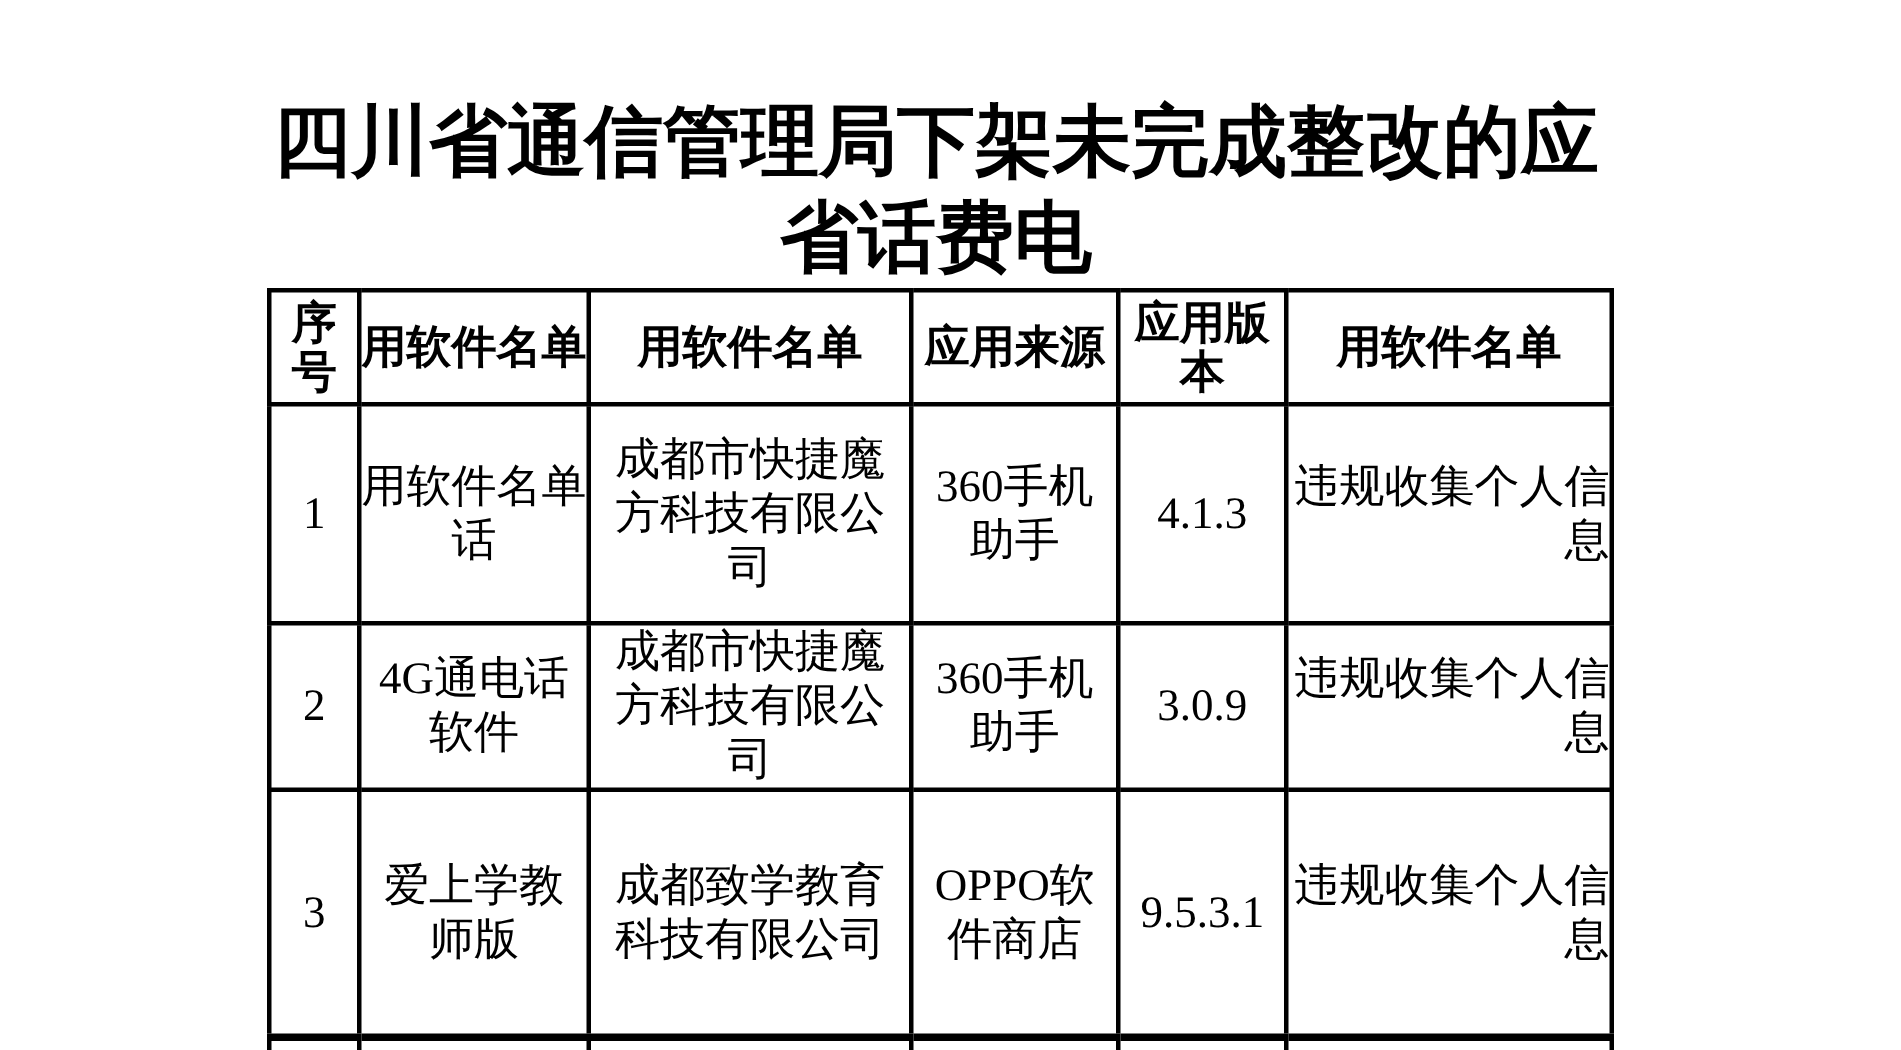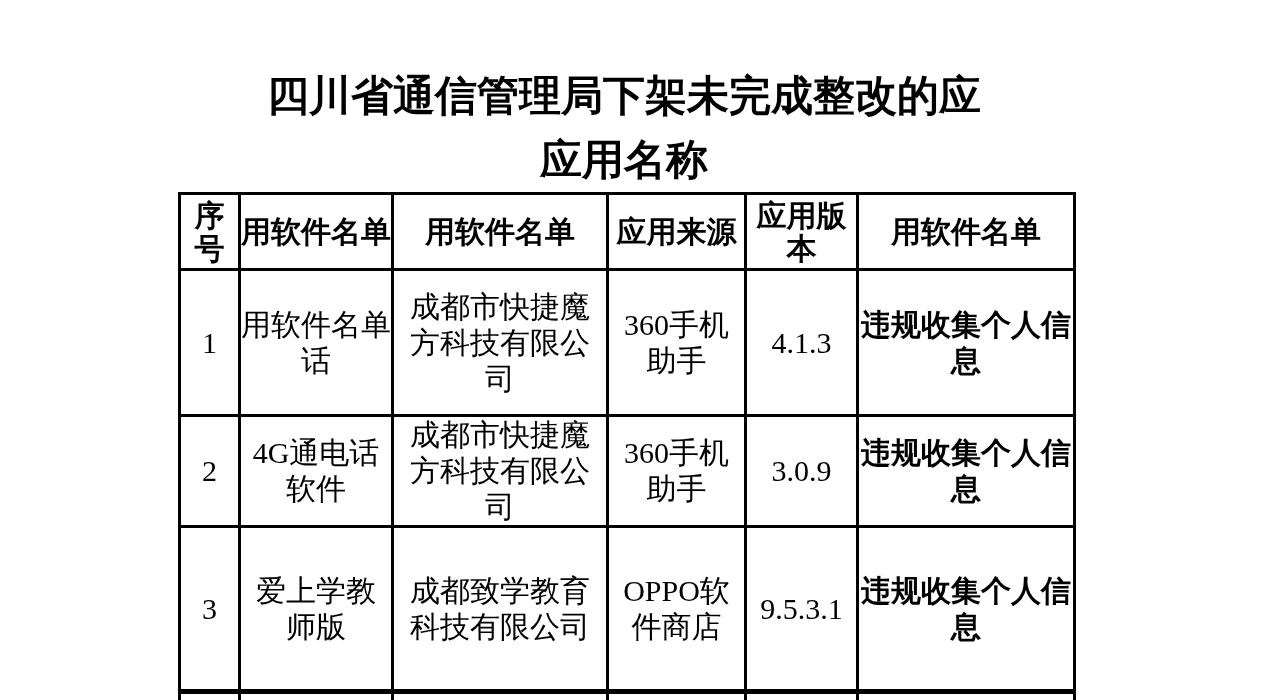--- a/index.html
+++ b/index.html
@@ -13,21 +13,21 @@
   .page {
     position: relative;
     width: 1267px; height: 700px;
     background: #ffffff;
   }
   .doc-title {
     position: absolute;
     left: 178px; top: 64px;
     width: 892px;
     text-align: center;
-    font-size: 42px;
+    font-size: 52px;
     line-height: 64px;
     font-weight: bold;
     letter-spacing: 0px;
     white-space: nowrap;
   }
   .doc-title .title-line { display: block; }
   table.app-table {
     position: absolute;
     left: 178px; top: 192px;
     border-collapse: collapse;
@@ -41,22 +41,21 @@
     font-size: 30px;
     line-height: 36px;
     white-space: pre;
     overflow: hidden;
   }
   .app-table th {
     font-weight: bold;
     line-height: 33px;
   }
   .app-table td.issue-cell {
-    text-align: center;
-    font-weight: bold;
+    text-align: right;
   }
   .app-table tr.header-row    { height: 76px;  }
   .app-table tr.row-1         { height: 146px; }
   .app-table tr.row-2         { height: 110px; }
   .app-table tr.row-3         { height: 165px; }
   .app-table tr.row-3 td      { border-bottom-width: 5px; }
   .app-table tr.row-4         { height: 60px;  }
   col.c-no   { width: 60px;  }
   col.c-name { width: 150px; }
   col.c-dev  { width: 215px; }
@@ -64,21 +63,21 @@
   col.c-ver  { width: 112px; }
   col.c-iss  { width: 217px; }
 </style>
 </head>
 <body>
 
 <div class="page">
 
   <div class="doc-title">
     <span class="title-line">四川省通信管理局下架未完成整改的应</span>
-    <span class="title-line">应用名称</span>
+    <span class="title-line">省话费电</span>
   </div>
 
   <table class="app-table">
     <colgroup>
       <col class="c-no">
         <col class="c-name">
         <col class="c-dev">
       <col class="c-src">
         <col class="c-ver">
         <col class="c-iss">

